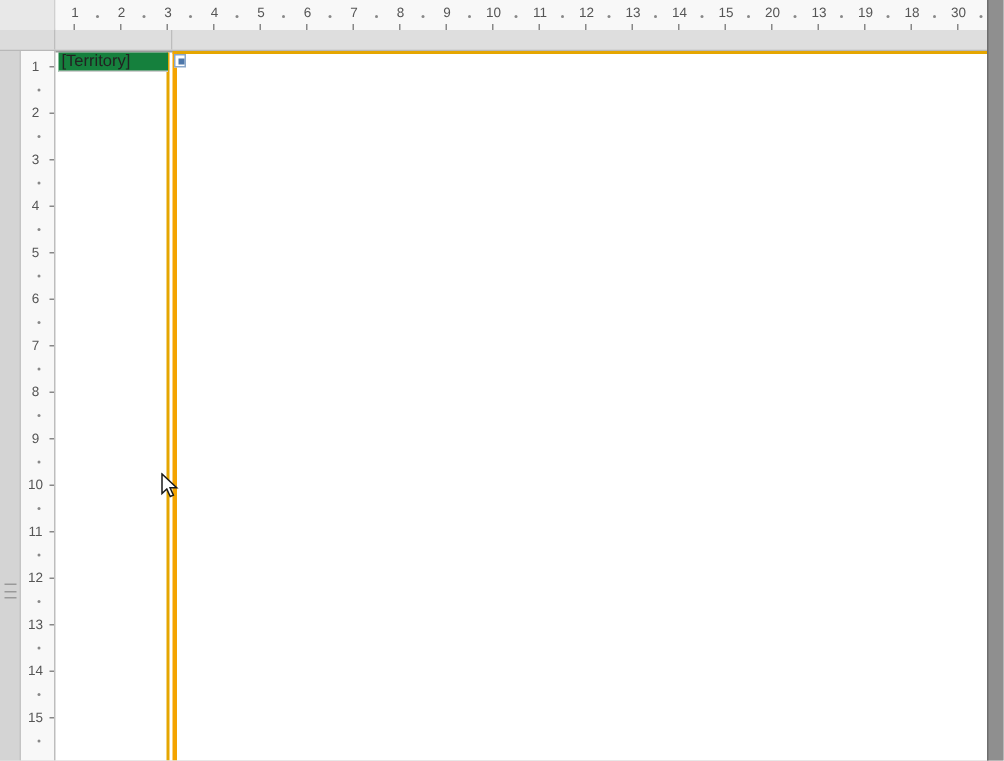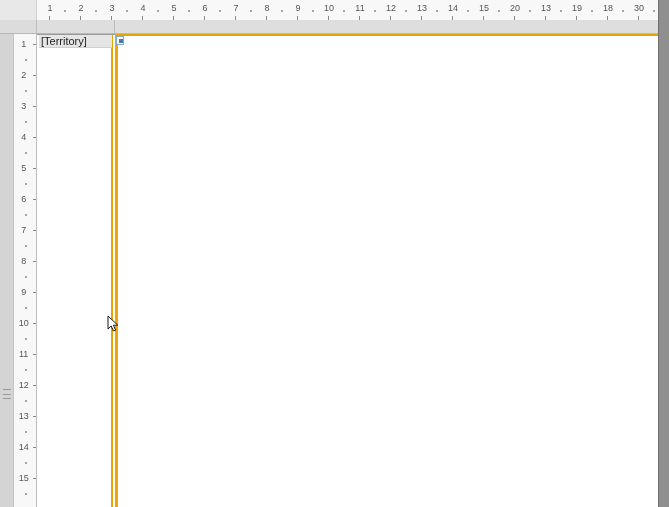--- a/index.html
+++ b/index.html
@@ -183,21 +183,21 @@
       width: 3px;
       height: 100%;
       background: #f4a300;
     }
     .field-cell {
       position: absolute;
       left: 2px;
       top: 0;
       width: 73px;
       height: 13px;
-      background: #e5e5e5;
+      background: #15803d;
       border-bottom: 1px solid #cfcfcf;
     }
     .field-text {
       font-size: 11px;
       color: #222;
       line-height: 13px;
       padding-left: 2px;
       white-space: nowrap;
     }
     .cell-handle {

